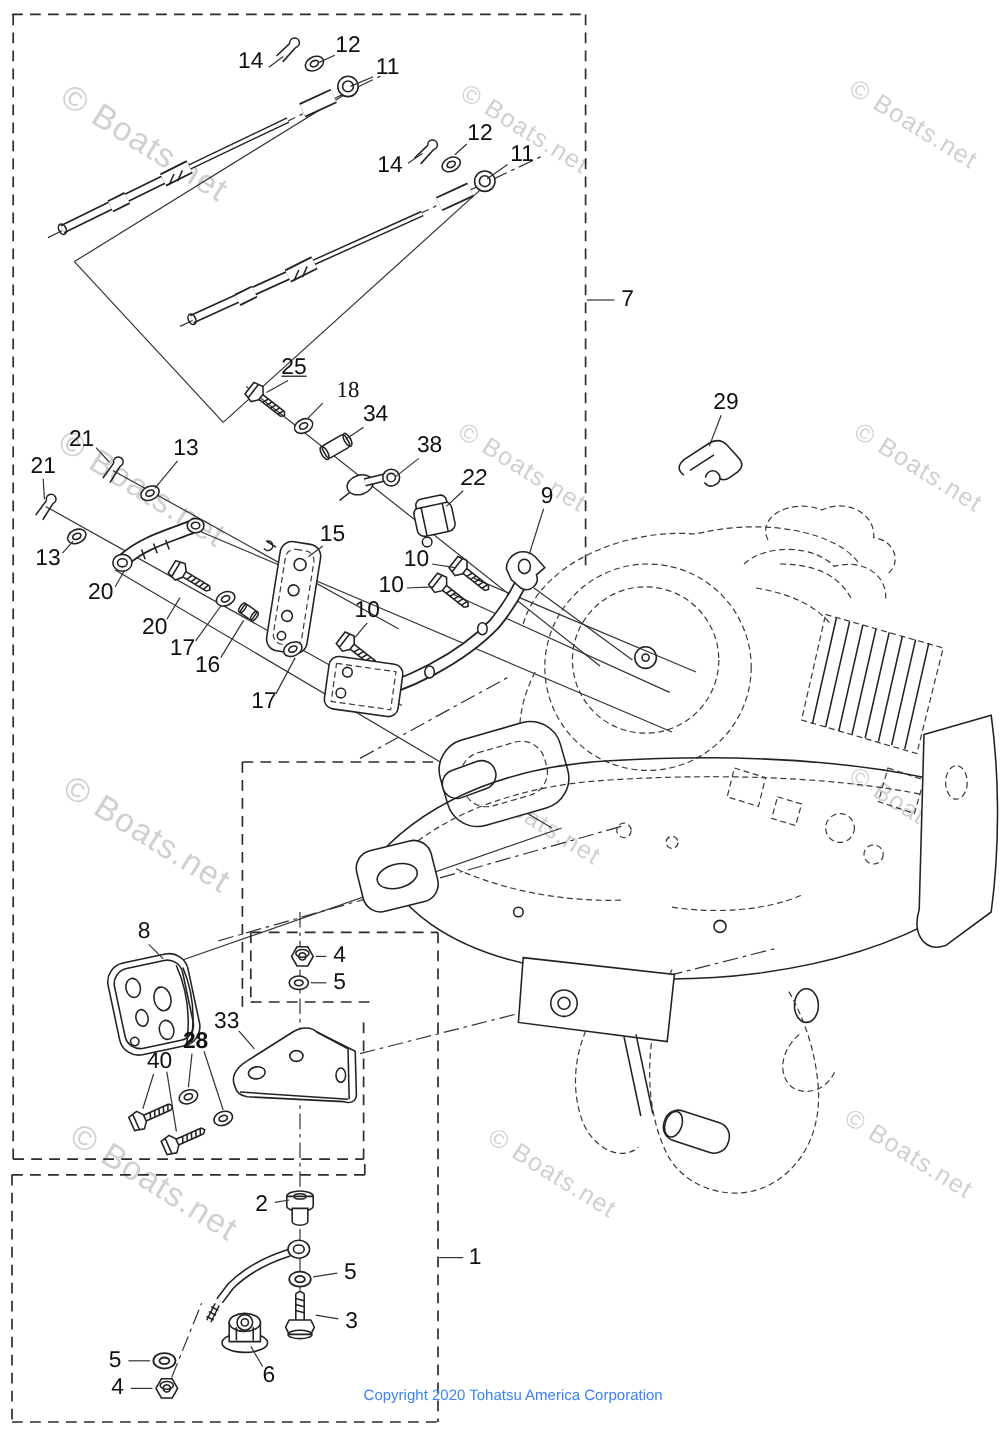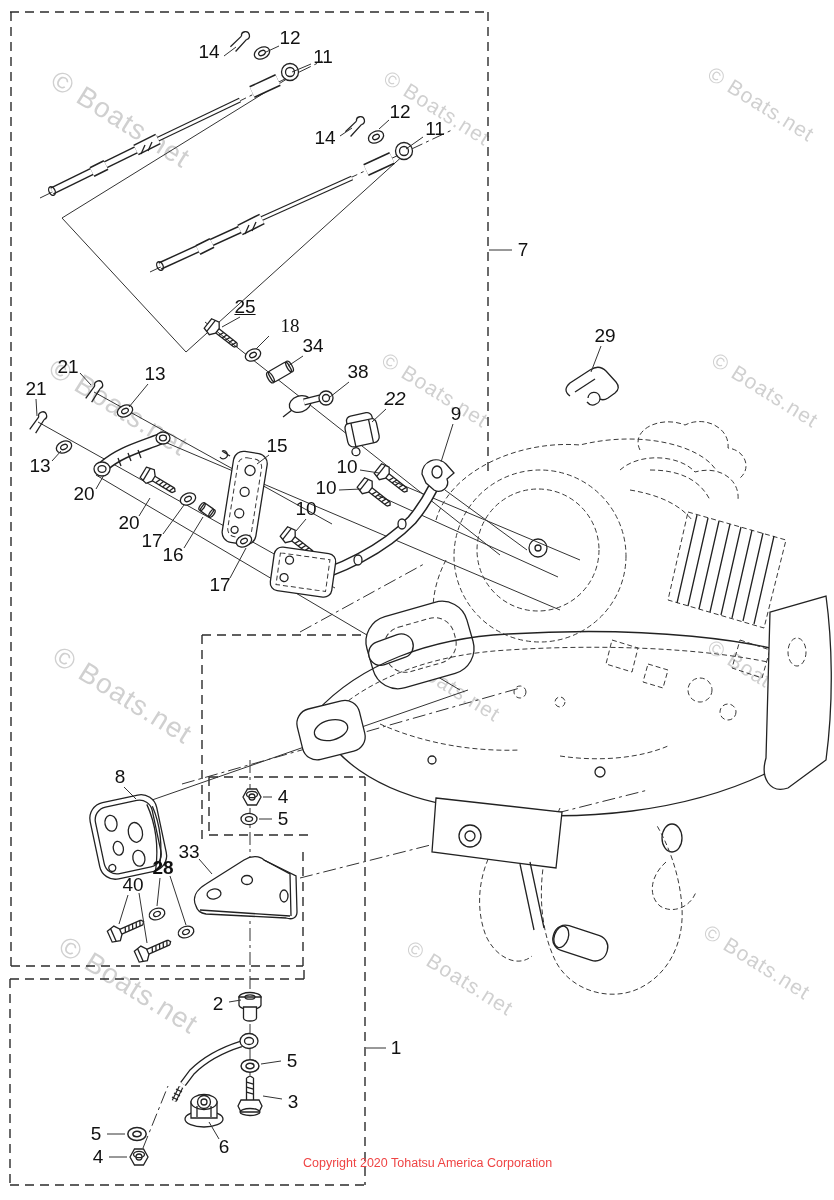--- a/index.html
+++ b/index.html
@@ -6,21 +6,21 @@
   #page{position:relative;width:834px;height:1200px;background:#fff;overflow:hidden;
         font-family:"Liberation Sans",sans-serif;}
   #wm-layer{position:absolute;left:0;top:0;width:100%;height:100%;z-index:1;}
   .wm{position:absolute;color:#d0d0d0;transform-origin:0 0;transform:rotate(32deg);
       white-space:nowrap;letter-spacing:1px;}
   .wm.large{font-size:28px;}
   .wm.normal{font-size:21px;}
   #svg-layer{position:absolute;left:0;top:0;z-index:2;}
   #callout-layer{position:absolute;left:0;top:0;width:100%;height:100%;z-index:3;}
   .callout{position:absolute;transform:translate(-50%,-50%);font-size:19px;color:#111;}
-  #copyright{position:absolute;left:303px;top:1156px;font-size:12.5px;color:#ef4444;z-index:3;}
+  #copyright{position:absolute;left:303px;top:1156px;font-size:12.5px;color:#3b82f6;z-index:3;}
   
   .dash{stroke:#2b2b2b;stroke-width:1.4;stroke-dasharray:9 6;fill:none;}
   .dd{stroke:#333;stroke-width:1;stroke-dasharray:13 4 3 4;fill:none;}
   .thin{stroke:#333;stroke-width:1;fill:none;}
   .p{stroke:#222;stroke-width:1.3;fill:none;}
   .pw{stroke:#222;stroke-width:1.3;fill:#fff;}
   .dsh{stroke:#3a3a3a;stroke-width:1;stroke-dasharray:5 3;fill:none;}
   .t8{stroke:#222;stroke-width:8;fill:none;}  .t5w{stroke:#fff;stroke-width:5.2;fill:none;}
   .t5{stroke:#222;stroke-width:5;fill:none;}  .t25w{stroke:#fff;stroke-width:2.6;fill:none;}
   .t12{stroke:#222;stroke-width:12;fill:none;}.t9w{stroke:#fff;stroke-width:9;fill:none;}

